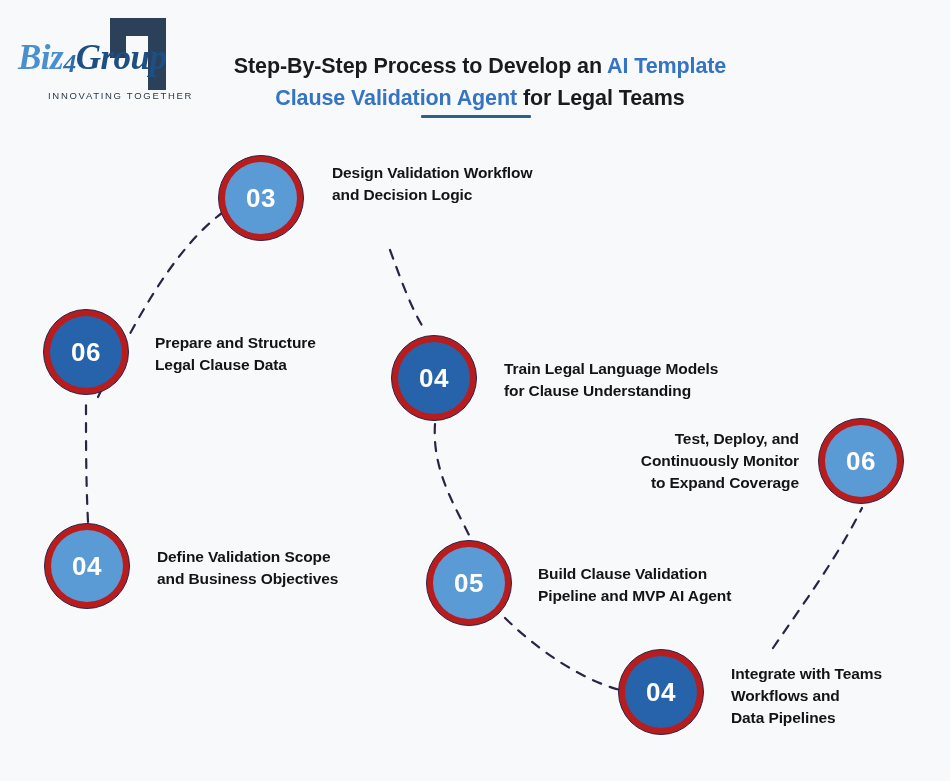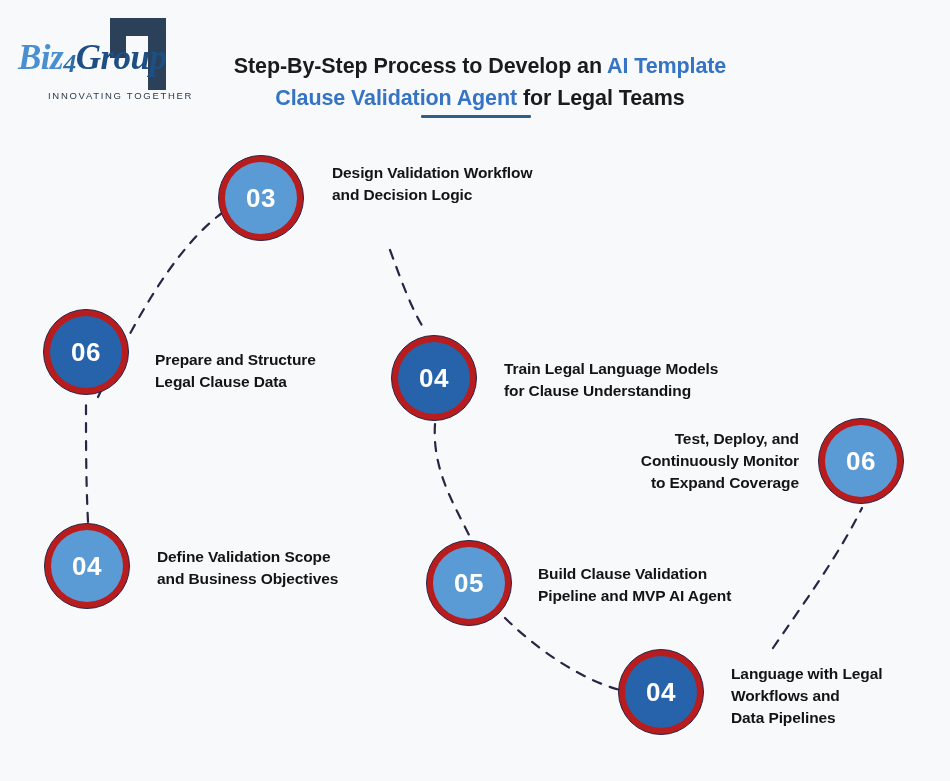--- a/index.html
+++ b/index.html
@@ -190,21 +190,21 @@
       <div class="circle-inner light">04</div>
     </div>
     <div class="step-label" style="left:157px; top:546px; width:245px;">Define Validation Scope
 and Business Objectives</div>
   </div>
 
   <div class="step">
     <div class="circle" style="left:43px; top:309px;">
       <div class="circle-inner dark">06</div>
     </div>
-    <div class="step-label" style="left:155px; top:349px; width:230px;">Prepare and Structure
+    <div class="step-label" style="left:155px; top:332px; width:230px;">Prepare and Structure
 Legal Clause Data</div>
   </div>
 
   <div class="step">
     <div class="circle" style="left:218px; top:155px;">
       <div class="circle-inner light">03</div>
     </div>
     <div class="step-label" style="left:332px; top:162px; width:262px;">Design Validation Workflow
 and Decision Logic</div>
   </div>
@@ -222,21 +222,21 @@
       <div class="circle-inner light">05</div>
     </div>
     <div class="step-label" style="left:538px; top:563px; width:260px;">Build Clause Validation
 Pipeline and MVP AI Agent</div>
   </div>
 
   <div class="step">
     <div class="circle" style="left:618px; top:649px;">
       <div class="circle-inner dark">04</div>
     </div>
-    <div class="step-label" style="left:731px; top:663px; width:210px;">Language with Legal
+    <div class="step-label" style="left:731px; top:663px; width:210px;">Integrate with Teams
 Workflows and
 Data Pipelines</div>
   </div>
 
   <div class="step">
     <div class="circle" style="left:818px; top:418px;">
       <div class="circle-inner light">06</div>
     </div>
     <div class="step-label right-align" style="left:578px; top:428px; width:221px;">Test, Deploy, and
 Continuously Monitor

